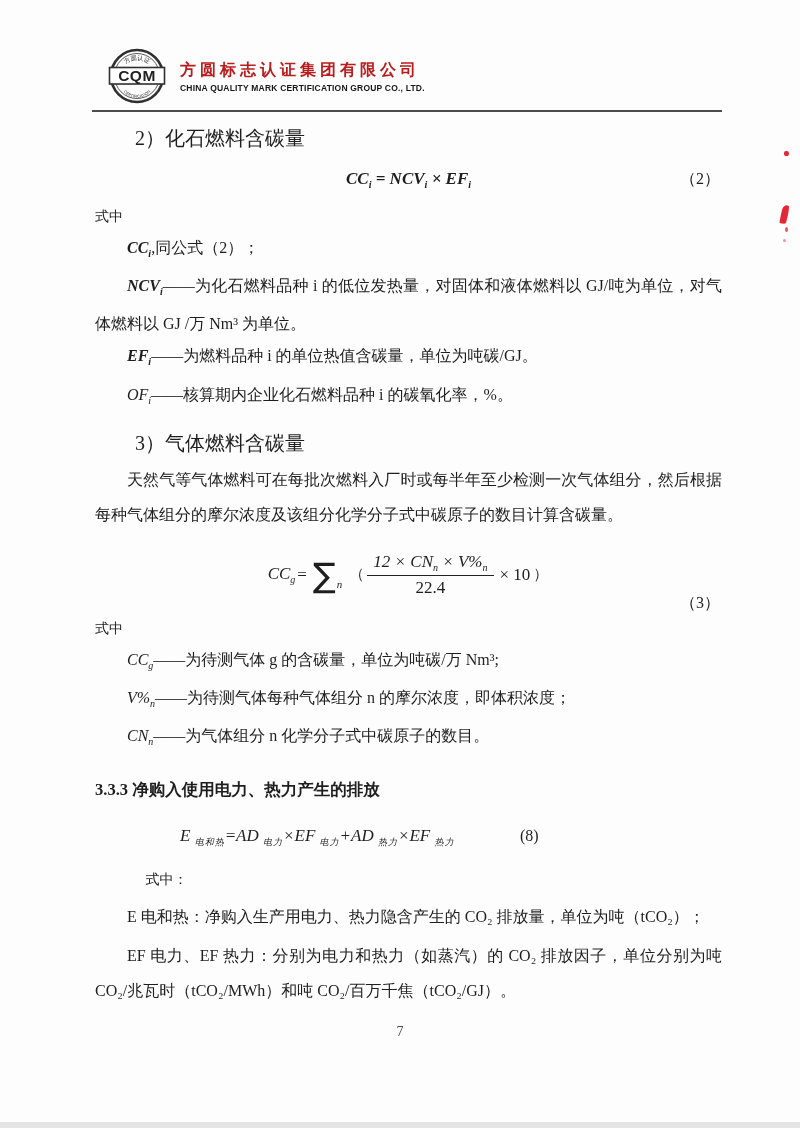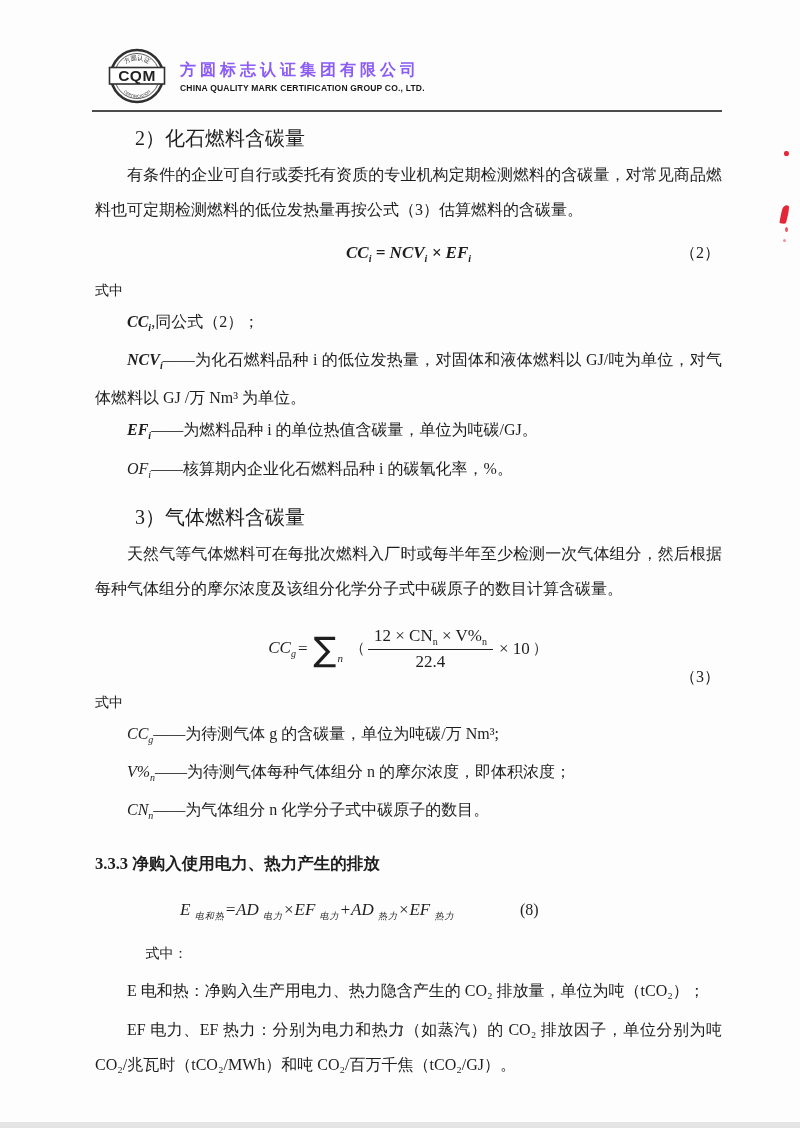--- a/index.html
+++ b/index.html
@@ -5,21 +5,21 @@
   html,body{margin:0;padding:0;background:#ffffff;}
   .page{
     position:relative;width:800px;height:1128px;background:#fdfdfd;
     font-family:"Liberation Serif","DejaVu Serif",serif;color:#1e1e1e;overflow:hidden;
   }
   .bottom-edge{position:absolute;left:0;bottom:0;width:100%;height:6px;background:#e4e4e4;}
   .content{position:absolute;left:95px;top:46px;width:627px;}
 
   
   .hdr{display:flex;align-items:center;gap:11px;margin-left:12px;height:60px;}
-  .hdr-titles .cn{font-size:16px;font-weight:bold;letter-spacing:4px;color:#8b5cf6;}
+  .hdr-titles .cn{font-size:16px;font-weight:bold;letter-spacing:4px;color:#b91c1c;}
   .hdr-titles .en{font-size:8.5px;font-weight:bold;letter-spacing:0.2px;color:#171717;
     font-family:"Liberation Sans","DejaVu Sans",sans-serif;margin-top:2px;}
   .rule{border:none;border-top:2px solid #4c4c4c;margin:4px 0 0 -3px;width:630px;}
 
   
   .h2{font-size:20px;line-height:30px;margin:11px 0 0;text-indent:2em;}
   .para{font-size:16px;line-height:35px;margin:4px 0 0;text-indent:2em;text-align:justify;}
   .where{font-size:14px;line-height:30px;margin:5px 0 0;}
   .where.ind{text-indent:3.6em;}
   .def{font-size:16px;line-height:32px;margin:0;text-indent:2em;text-align:justify;}
@@ -34,21 +34,21 @@
   .fnum{position:absolute;right:2px;top:0;font-size:16px;font-style:normal;font-weight:normal;}
 
   .f3{margin:12px 0 8px;height:62px;display:flex;align-items:center;justify-content:center;font-size:17px;}
   .f3 .f3expr{display:flex;align-items:center;}
   .f3 i{font-style:italic;}
   .f3 .eq{margin:0 6px 0 2px;}
   .f3 .sigma{font-size:34px;font-style:normal;line-height:1;font-family:"DejaVu Sans","Liberation Sans",sans-serif;}
   .f3 .sigsub{align-self:flex-end;margin:0 6px 8px 1px;font-style:italic;font-size:11px;}
   .f3 .paren{font-size:15px;color:#333;margin:0 1px;}
   .frac{display:inline-flex;flex-direction:column;text-align:center;vertical-align:middle;margin:0 2px;}
-  .frac .top{padding:0 6px 2px;border-bottom:1.5px solid #222;}
+  .frac .top{padding:0 6px 2px;border-bottom:1.5px solid #222;font-style:italic;}
   .frac .bot{padding-top:2px;}
   .f3 .mult{margin:0 2px 0 4px;}
   .f3num{position:absolute;right:2px;bottom:-8px;top:auto;}
 
   .h333{font-size:16.5px;font-weight:bold;line-height:32px;margin:16px 0 0;}
   .f8{margin:13px 0 12px;height:34px;line-height:34px;font-size:17px;}
   .f8 .fexpr{font-style:italic;margin-left:85px;}
   .f8 sub{font-size:9px;font-style:italic;letter-spacing:1px;}
   .f8num{position:absolute;left:425px;top:0;font-size:16px;font-style:normal;}
 
@@ -83,21 +83,20 @@
         </text>
       </svg>
       <div class="hdr-titles">
         <div class="cn">方圆标志认证集团有限公司</div>
         <div class="en">CHINA QUALITY MARK CERTIFICATION GROUP CO., LTD.</div>
       </div>
     </div>
     <hr class="rule">
 
     <p class="h2">2）化石燃料含碳量</p>
-    <p class="para">有条件的企业可自行或委托有资质的专业机构定期检测燃料的含碳量，对常见商品燃料也可定期检测燃料的低位发热量再按公式（3）估算燃料的含碳量。</p>
 
     <div class="frow f2">
       <span class="fexpr"><span>CC</span><sub>i</sub><span> = NCV</span><sub>i</sub><span> × EF</span><sub>i</sub></span>
       <span class="fnum">（2）</span>
     </div>
 
     <p class="where">式中</p>
 
     <p class="def"><i class="var bold"><span>CC</span><sub>i</sub></i><span>,同公式（2）；</span></p>
     <p class="def"><i class="var bold"><span>NCV</span><sub>i</sub></i><span>——为化石燃料品种 i 的低位发热量，对固体和液体燃料以 GJ/吨为单位，对气体燃料以 GJ /万 Nm³ 为单位。</span></p>

